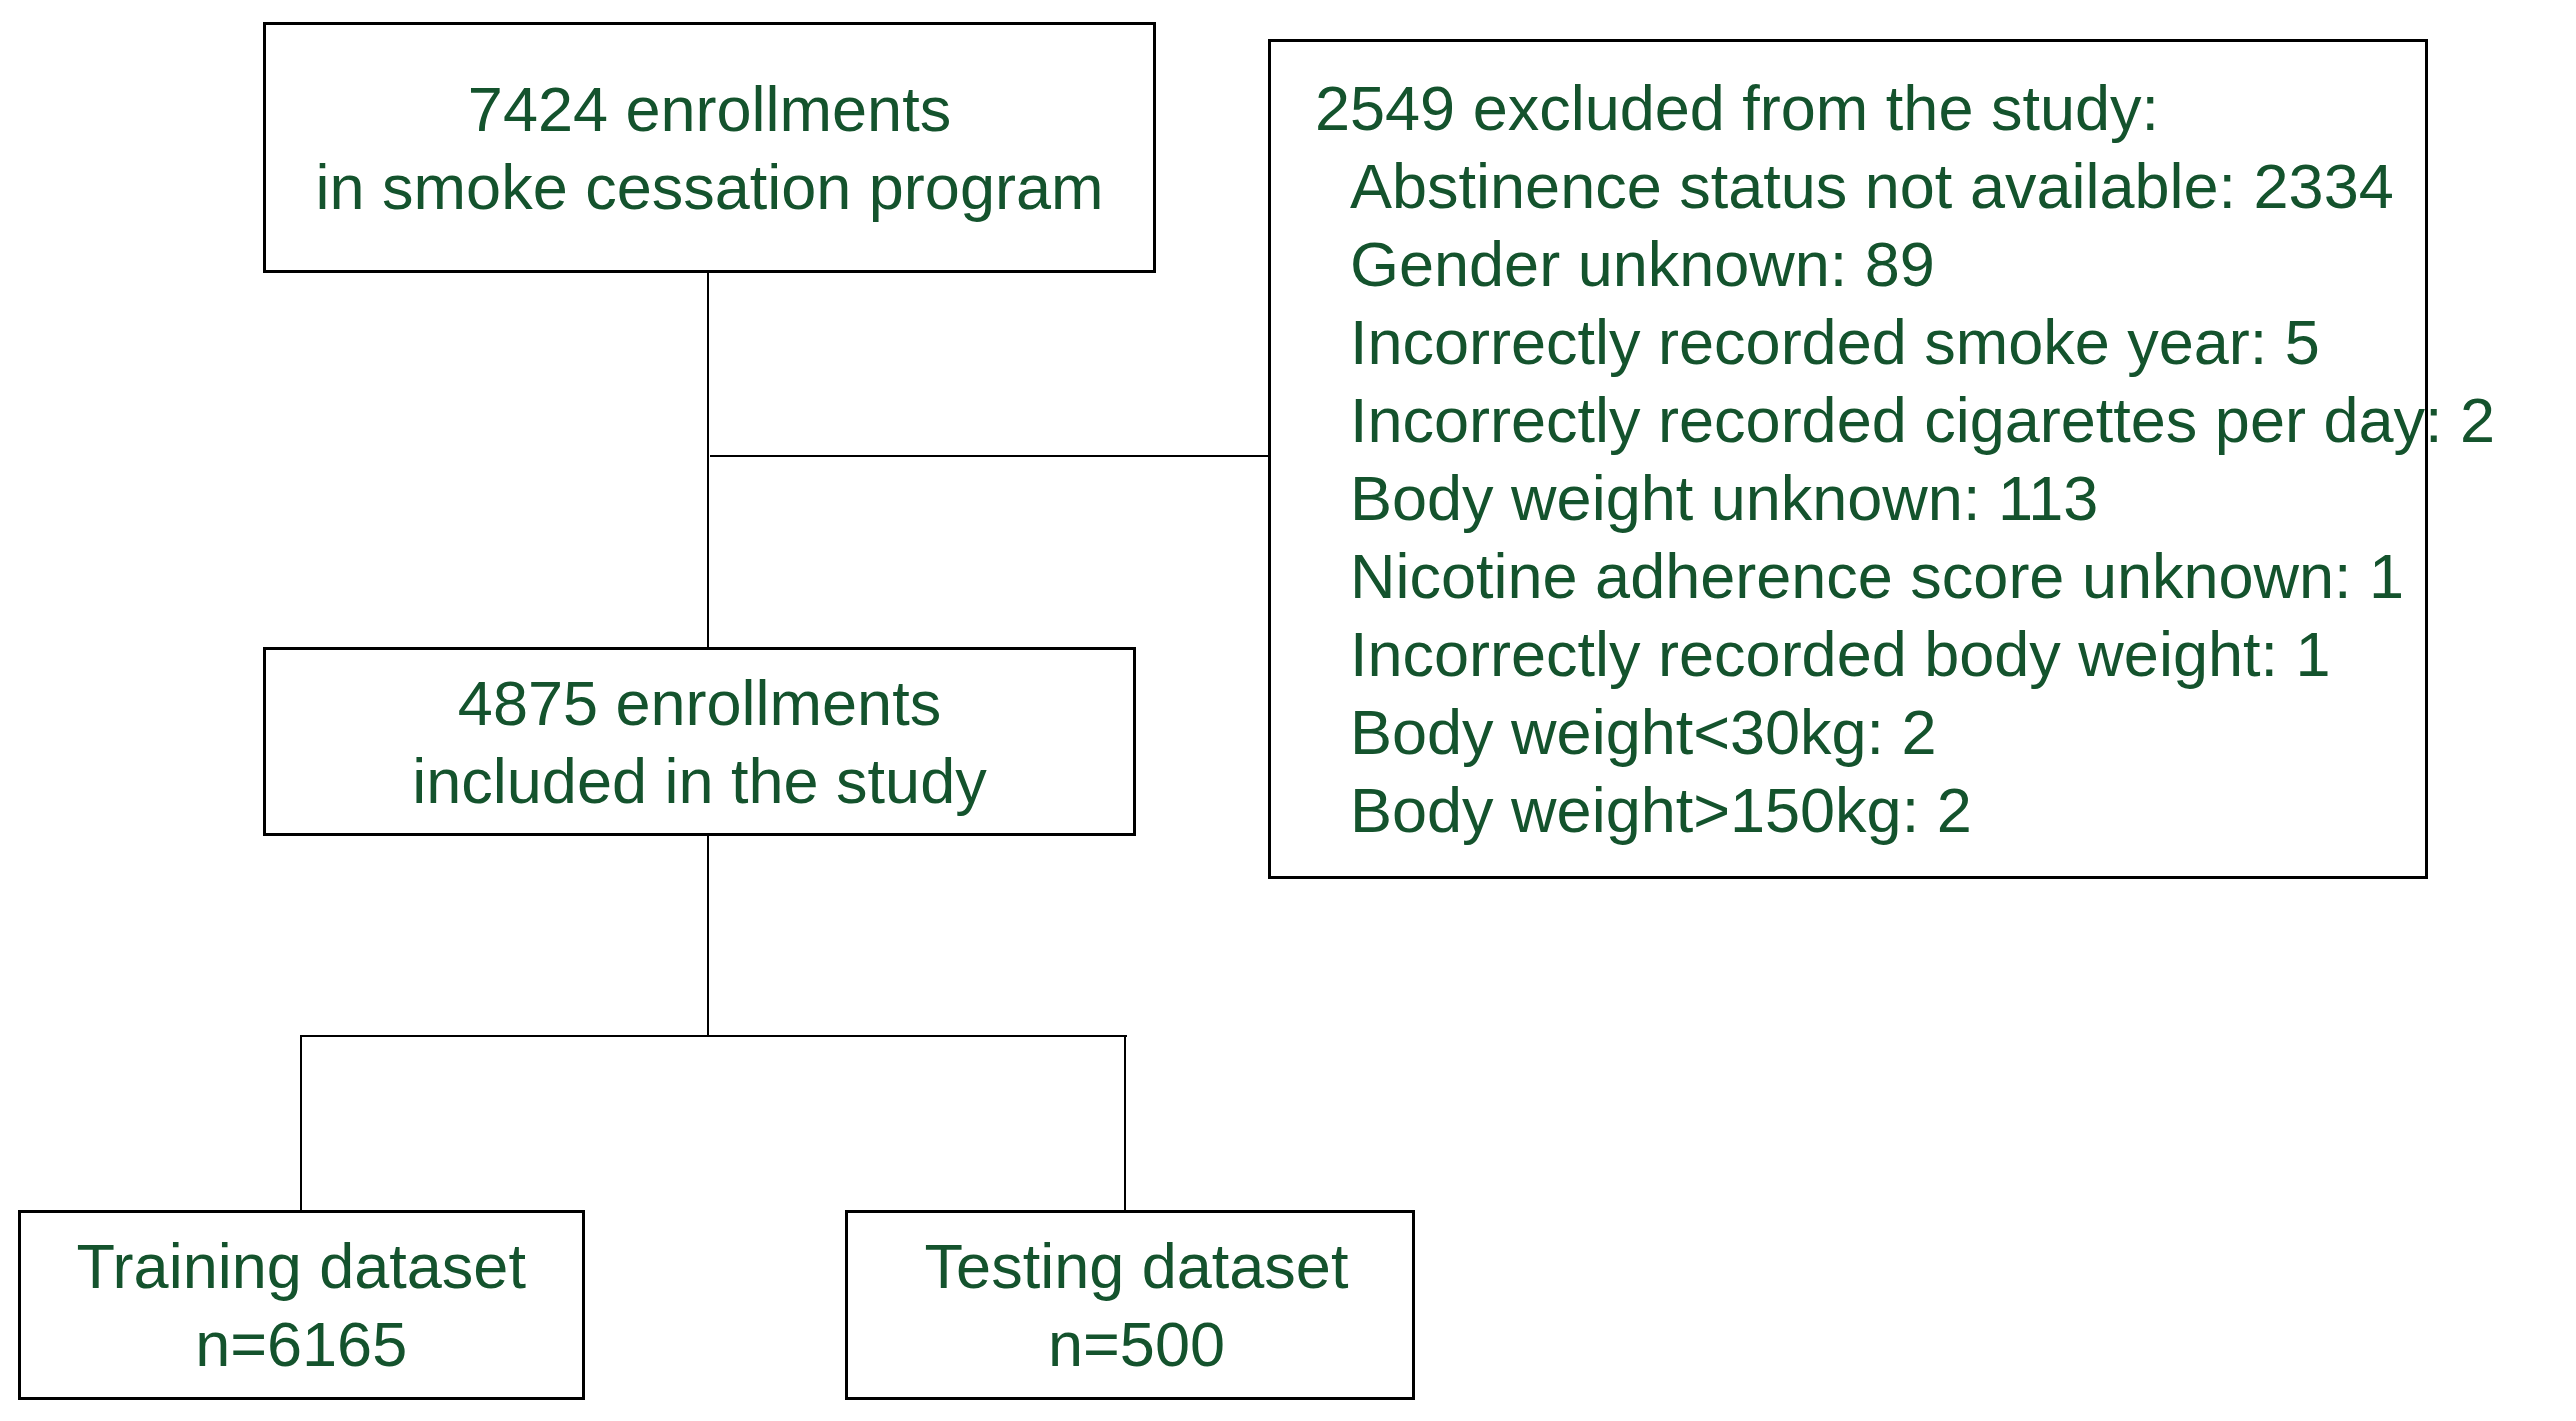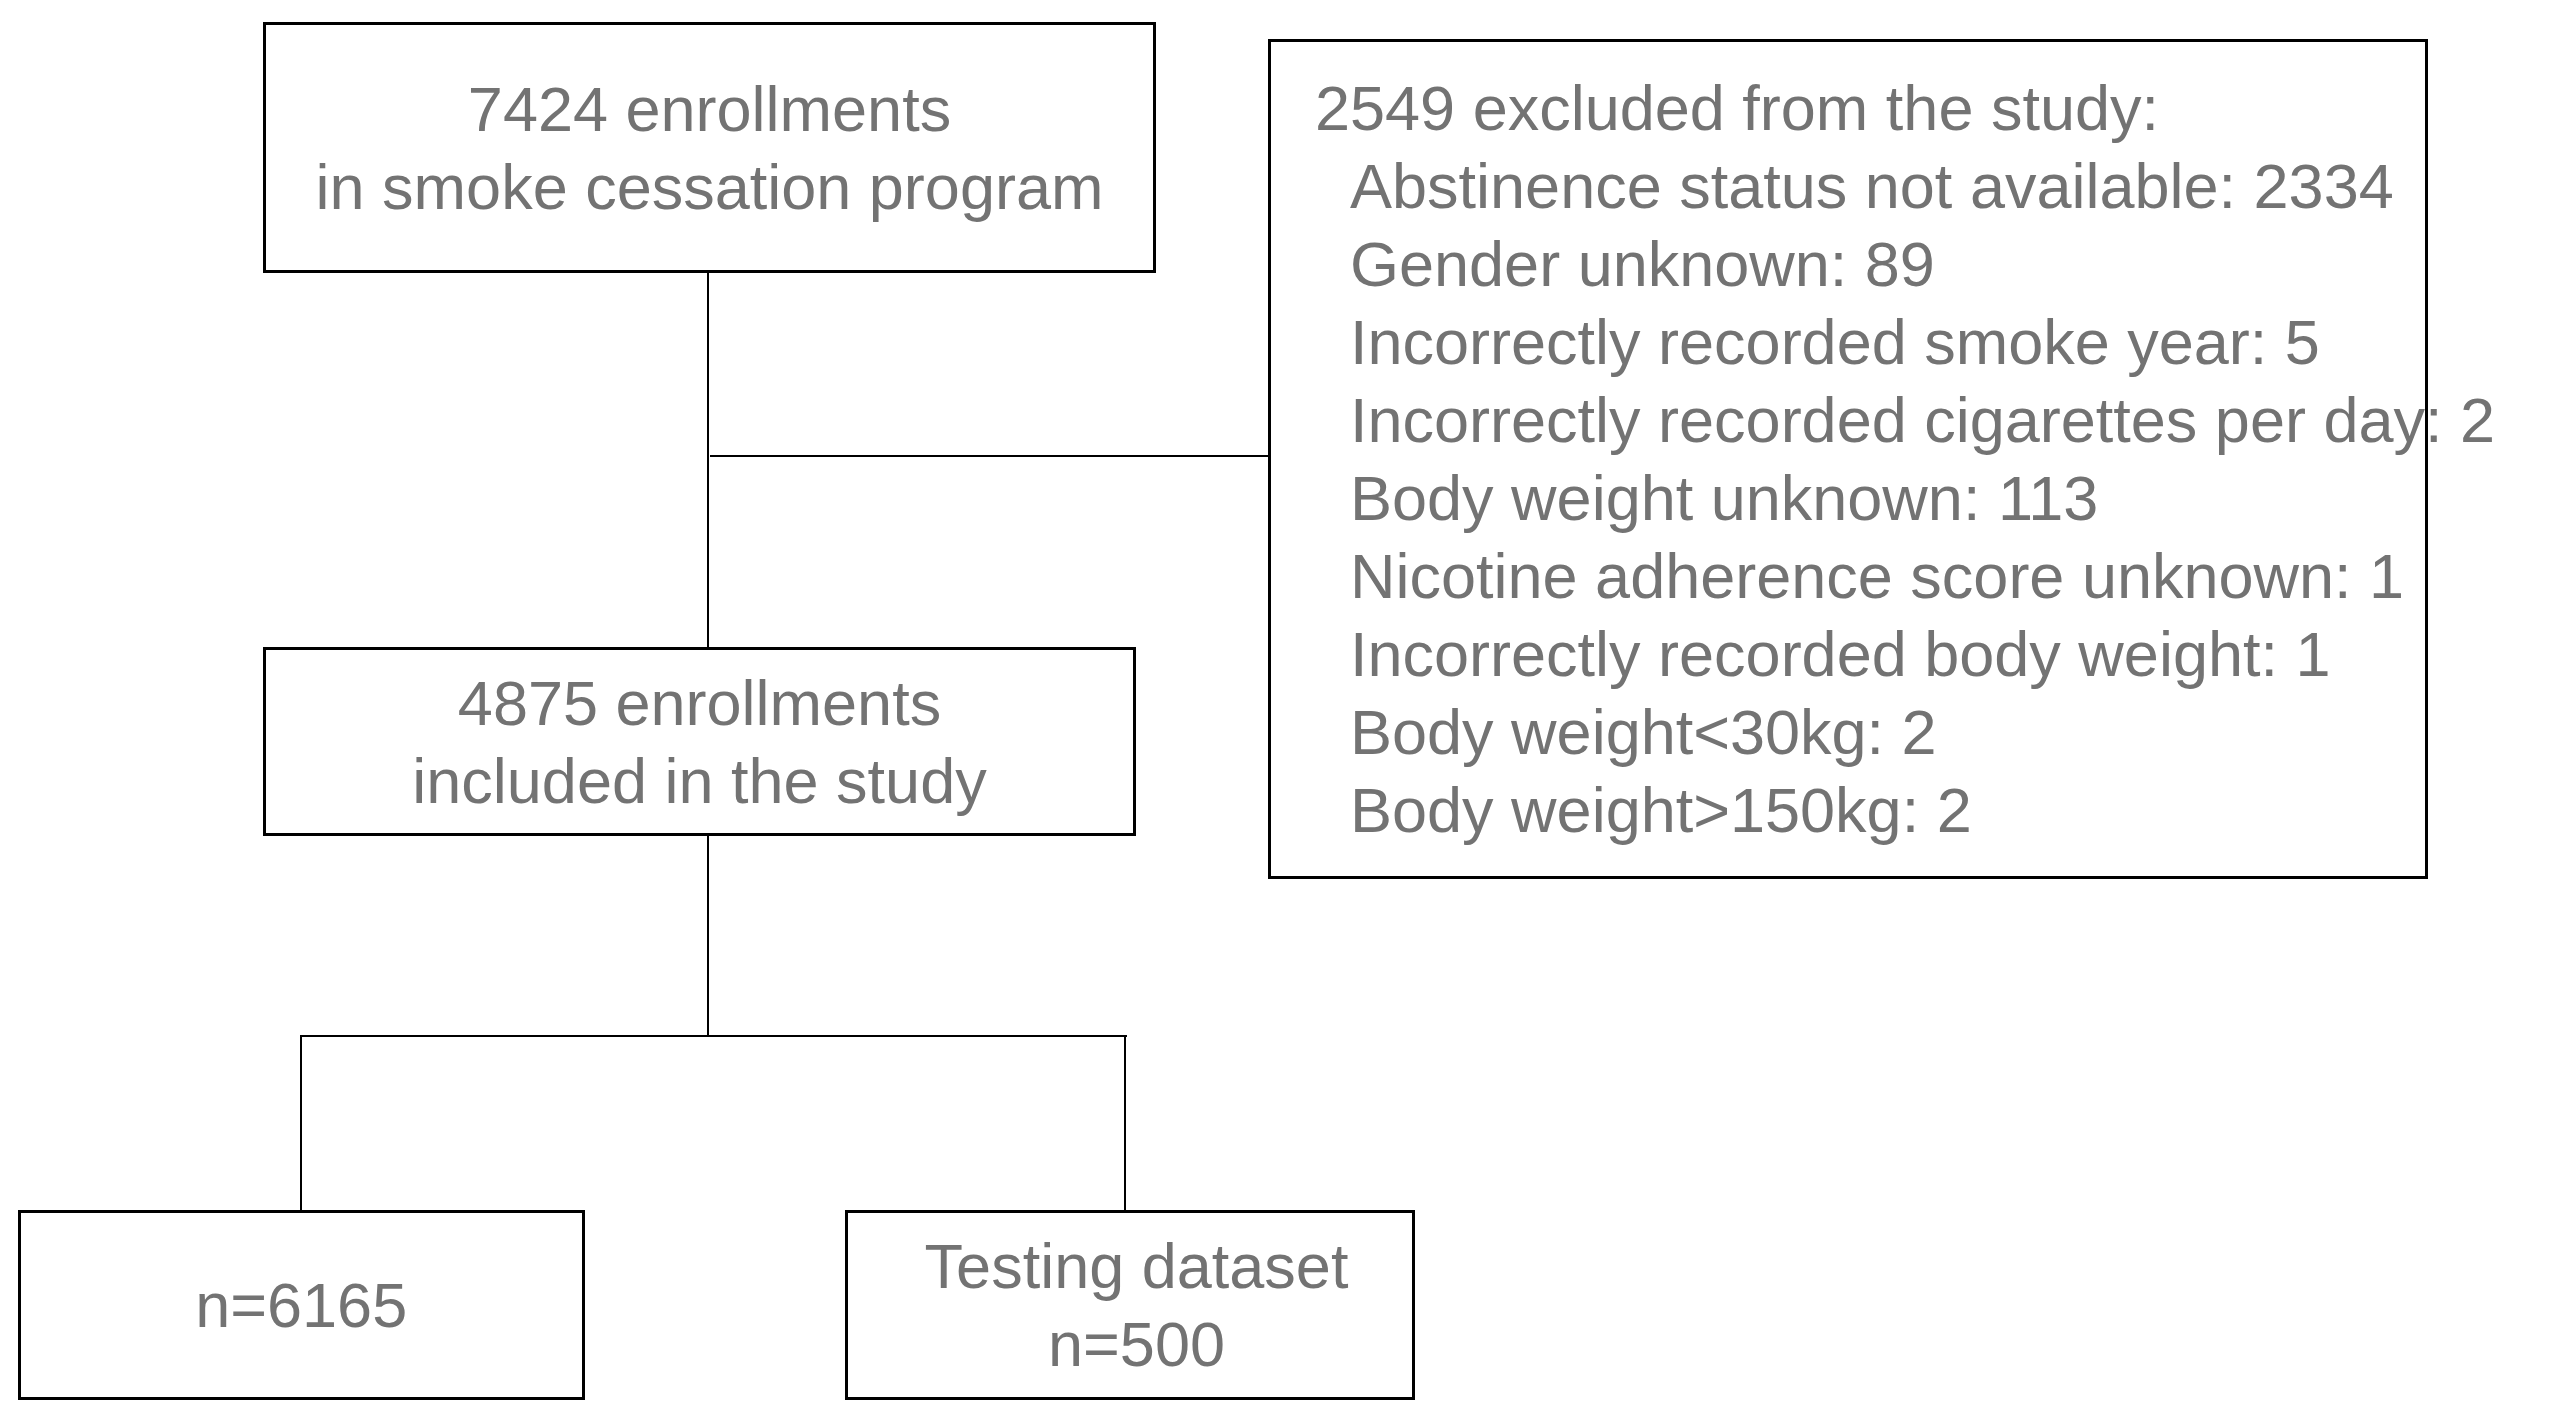--- a/index.html
+++ b/index.html
@@ -6,21 +6,21 @@
     margin: 0;
     padding: 0;
     background: #ffffff;
   }
   .canvas {
     position: relative;
     width: 2576px;
     height: 1421px;
     background: #ffffff;
     font-family: "Liberation Sans", sans-serif;
-    color: #737373;
+    color: #14532d;
     overflow: hidden;
   }
   .box {
     position: absolute;
     border: 3.2px solid #000000;
     background: #ffffff;
     box-sizing: border-box;
   }
   .center-box {
     display: flex;
@@ -88,20 +88,21 @@
     <div class="excl-item">Body weight&lt;30kg: 2</div>
     <div class="excl-item">Body weight&gt;150kg: 2</div>
   </div>
 
   <div class="box center-box box-included">
     <div>4875 enrollments</div>
     <div>included in the study</div>
   </div>
 
   <div class="box center-box box-training">
+    <div>Training dataset</div>
     <div>n=6165</div>
   </div>
 
   <div class="box center-box box-testing">
     <div>Testing dataset</div>
     <div>n=500</div>
   </div>
 
 </div>
 

